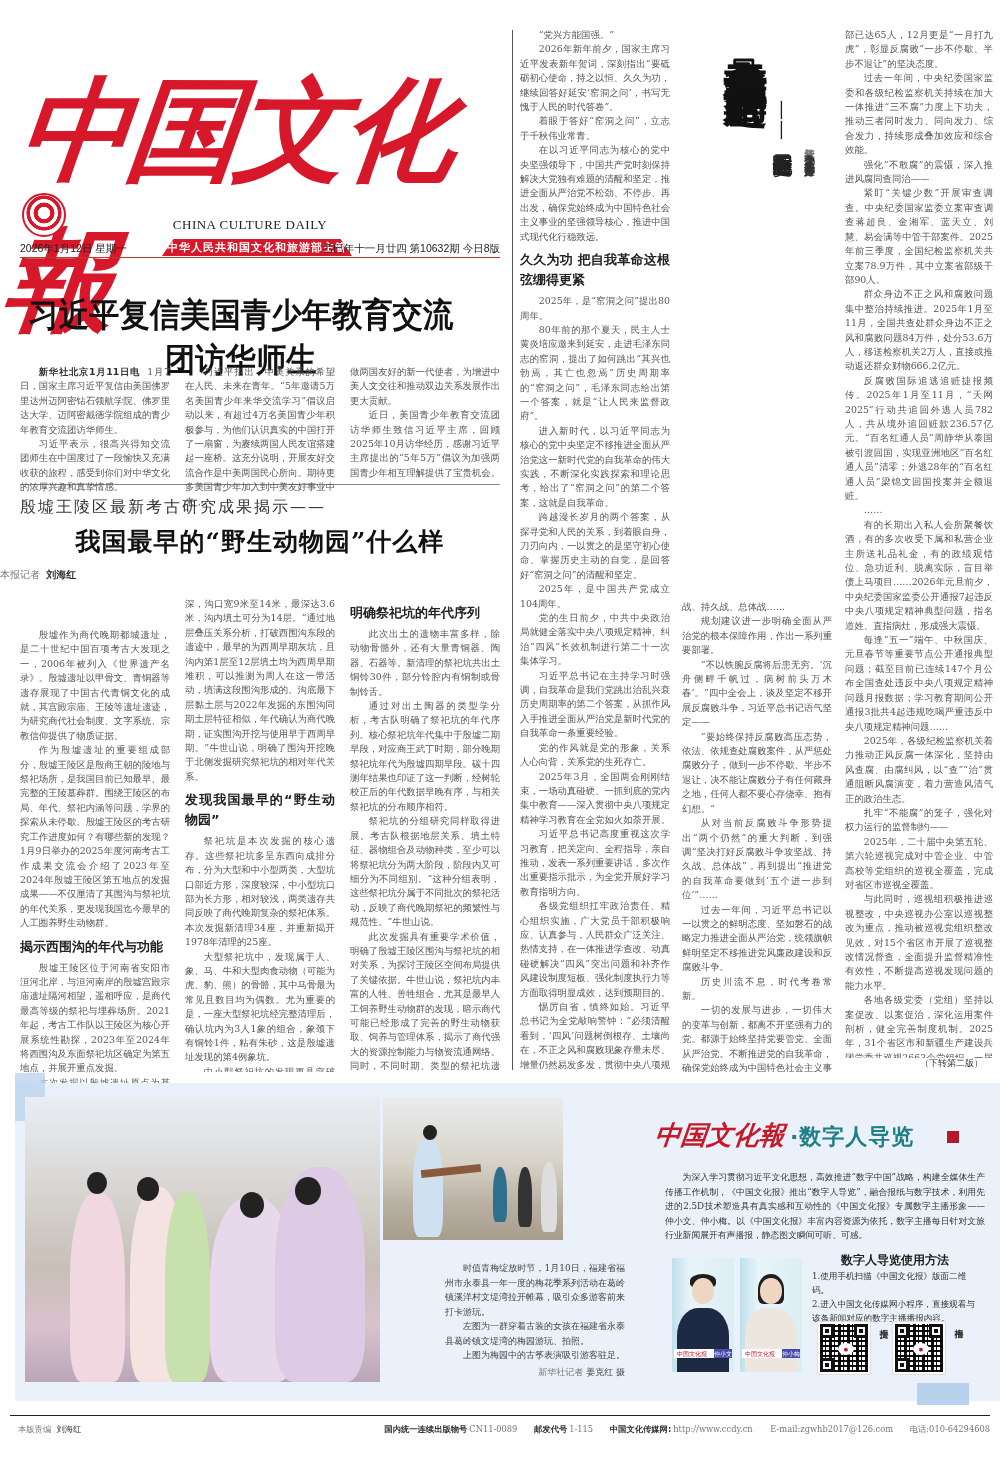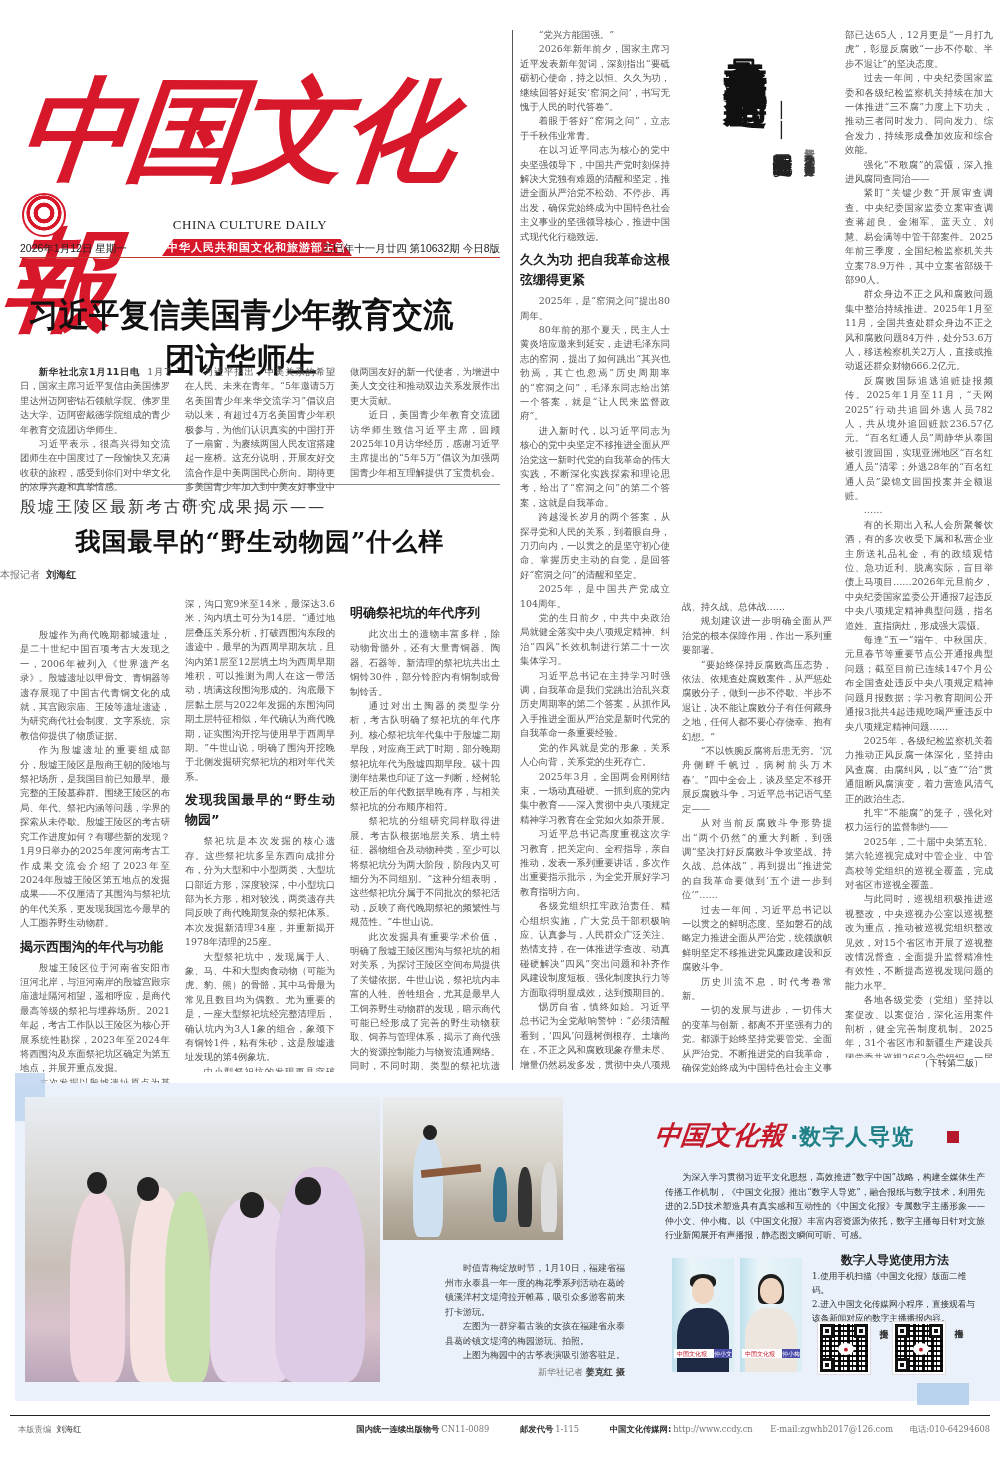--- a/index.html
+++ b/index.html
@@ -28,21 +28,21 @@
 .vby{left:800px;top:140px;width:20px;font-size:10.5px;color:#777;writing-mode:vertical-rl;line-height:20px}
 .vby b{color:#333;font-family:"DejaVu Sans",sans-serif}
 .photo-panel{left:15px;top:1083px;width:985px;height:318px;background:#eaf1fa}
 .photo-accent{left:15px;top:1073px;width:30px;height:48px;background:#bcd3ee;opacity:.8}
 .photo-main{left:25px;top:1097px;width:355px;height:285px;background:linear-gradient(180deg,#e9eef4 0%,#d6d3cf 35%,#c8bfb8 60%,#d9c2cd 80%,#b9a6b8 100%);overflow:hidden}
 .photo-side{left:383px;top:1097px;width:180px;height:143px;background:linear-gradient(180deg,#e9ecee 0%,#d8d3c9 45%,#b8b0a3 75%,#a79d8d 100%);overflow:hidden}
 .figure{position:absolute;border-radius:45% 45% 20% 20%}
 .caption{left:445px;top:1261px;width:180px;font-size:9px;line-height:14.5px;color:#444;text-align:justify}
 .caption p{text-indent:2em}
 .caption .credit{text-align:right;color:#777;margin-top:2px;text-indent:0}
-.caption .credit b{color:#444;font-weight:bold}
+.caption .credit b{color:#444;font-weight:normal}
 .dh-box{left:640px;top:1113px;width:350px;height:285px;background:#eaf1fa}
 .dh-logo{left:655px;top:1118px;font-size:26px;font-weight:bold;font-style:italic;color:#c41a2a;transform:skewX(-6deg)}
 .dh-title{left:790px;top:1122px;font-family:"DejaVu Sans",sans-serif;font-size:22px;font-weight:bold;color:#1f7f86;letter-spacing:1px}
 .dh-tag{left:947px;top:1131px;width:12px;height:12px;background:#b5182a}
 .dh-intro{left:665px;top:1170px;width:320px;font-size:8.8px;line-height:14.5px;color:#333;text-align:justify;text-indent:2em}
 .avatar-card{top:1258px;width:62px;height:114px;background:linear-gradient(90deg,#bfe0ec 0%,#e9f4f8 30%,#dbeef4 100%);overflow:hidden}
 .avatar-card .head{position:absolute;left:20px;top:20px;width:22px;height:26px;border-radius:48%;background:#efd6c3}
 .avatar-card .hair{position:absolute;left:18px;top:16px;width:26px;height:14px;border-radius:50% 50% 30% 30%;background:#1e1e1e}
 .avatar-card .suit{position:absolute;left:5px;top:50px;width:52px;height:70px;border-radius:40% 40% 0 0}
 .avatar-card .tag{position:absolute;left:2px;bottom:14px;width:58px;height:9px;background:#fff;font-size:6px;color:#c41a2a;line-height:9px;padding-left:3px;font-family:"DejaVu Sans",sans-serif}
@@ -54,21 +54,21 @@
  repeating-linear-gradient(0deg,#111 0 2px,#fff 2px 5px);background-blend-mode:multiply;border:2px solid #fff;outline:1px solid #ddd}
 .qr .c{position:absolute;width:14px;height:14px;border:3px solid #111;background:#fff}
 .qr .c::after{content:"";position:absolute;left:2px;top:2px;width:4px;height:4px;background:#111}
 .qr .mid{position:absolute;left:18px;top:19px;width:16px;height:12px;border-radius:50%;background:#fff;font-size:5px;color:#c41a2a;text-align:center;line-height:12px}
 .qr-label{top:1322px;width:12px;font-size:9px;line-height:13px;color:#333;writing-mode:vertical-rl}
 .blue-block{left:917px;top:1383px;width:52px;height:22px;background:#b8d2ee}
 .footer{left:10px;top:1415px;width:980px;border-top:1.5px solid #222;height:26px;font-size:8.3px;color:#777;font-family:"DejaVu Serif",serif}
 .footer .l{position:absolute;left:8px;top:8px}
 .footer .l b{color:#333;font-family:"DejaVu Sans",sans-serif;font-weight:normal}
 .footer .r{position:absolute;right:0;top:8px;white-space:nowrap}
-.footer .r b{color:#333;font-family:"DejaVu Sans",sans-serif;font-weight:bold;margin-left:28px}
+.footer .r b{color:#333;font-family:"DejaVu Sans",sans-serif;font-weight:bold;margin-left:14px}
 .footer .r span{margin-left:2px}
 </style>
 </head>
 <body>
 
 <div class="abs masthead-logo">中国文化報</div>
 <div class="abs emblem"></div>
 <div class="abs en-title">CHINA CULTURE DAILY</div>
 <div class="abs dateline">
   <span class="d1">2026年1月12日  星期一</span>
@@ -140,22 +140,22 @@
   <p>党的作风就是党的形象，关系人心向背，关系党的生死存亡。</p>
   <p>2025年3月，全国两会刚刚结束，一场动真碰硬、一抓到底的党内集中教育——深入贯彻中央八项规定精神学习教育在全党如火如荼开展。</p>
   <p>习近平总书记高度重视这次学习教育，把关定向、全程指导，亲自推动，发表一系列重要讲话，多次作出重要指示批示，为全党开展好学习教育指明方向。</p>
   <p>各级党组织扛牢政治责任、精心组织实施，广大党员干部积极响应、认真参与，人民群众广泛关注、热情支持，在一体推进学查改、动真碰硬解决“四风”突出问题和补齐作风建设制度短板、强化制度执行力等方面取得明显成效，达到预期目的。</p>
   <p>惕厉自省，慎终如始。习近平总书记为全党敲响警钟：“必须清醒看到，‘四风’问题树倒根存、土壤尚在，不正之风和腐败现象存量未尽、增量仍然易发多发，贯彻中央八项规定精神、正风肃纪反腐必须打持久战。”</p>
 
 </div>
 <div class="abs col" style="left:682px;top:600px;width:150px;height:472px;overflow:hidden">
   <p style="text-indent:0">战、持久战、总体战……</p>
   <p>规划建议进一步明确全面从严治党的根本保障作用，作出一系列重要部署。</p>
+  <p>“不以铁腕反腐将后患无穷。‘沉舟侧畔千帆过，病树前头万木春’。”四中全会上，谈及坚定不移开展反腐败斗争，习近平总书记语气坚定——</p>
   <p>“要始终保持反腐败高压态势，依法、依规查处腐败案件，从严惩处腐败分子，做到一步不停歇、半步不退让，决不能让腐败分子有任何藏身之地，任何人都不要心存侥幸、抱有幻想。”</p>
-  <p>“不以铁腕反腐将后患无穷。‘沉舟侧畔千帆过，病树前头万木春’。”四中全会上，谈及坚定不移开展反腐败斗争，习近平总书记语气坚定——</p>
   <p>从对当前反腐败斗争形势提出“两个仍然”的重大判断，到强调“坚决打好反腐败斗争攻坚战、持久战、总体战”，再到提出“推进党的自我革命要做到‘五个进一步到位’”……</p>
   <p>过去一年间，习近平总书记以一以贯之的鲜明态度、坚如磐石的战略定力推进全面从严治党，统领旗帜鲜明坚定不移推进党风廉政建设和反腐败斗争。</p>
   <p>历史川流不息，时代考卷常新。</p>
   <p>一切的发展与进步，一切伟大的变革与创新，都离不开坚强有力的党。都源于始终坚持党要管党、全面从严治党。不断推进党的自我革命，确保党始终成为中国特色社会主义事业的坚强领导核心。</p>
 
 </div>
 <div class="abs col" style="left:845px;top:28px;width:148px;height:1030px;overflow:hidden">
   <p style="text-indent:0">部已达65人，12月更是“一月打九虎”，彰显反腐败“一步不停歇、半步不退让”的坚决态度。</p>
   <p>过去一年间，中央纪委国家监委和各级纪检监察机关持续在加大一体推进“三不腐”力度上下功夫，推动三者同时发力、同向发力、综合发力，持续形成叠加效应和综合效能。</p>
   <p>强化“不敢腐”的震慑，深入推进风腐同查同治——</p>

